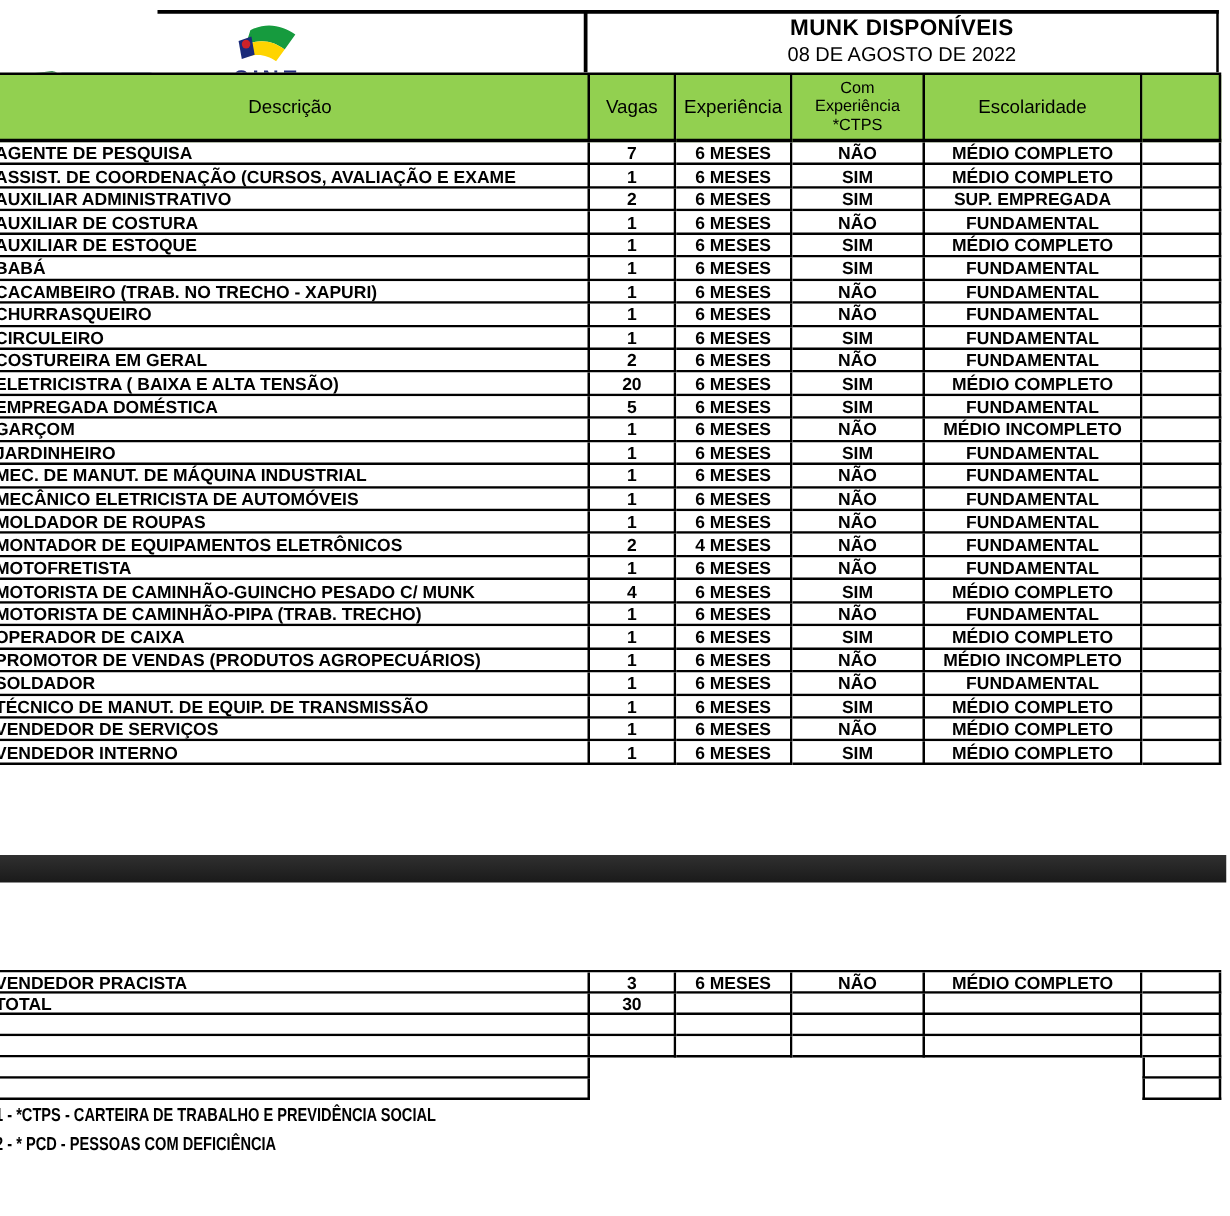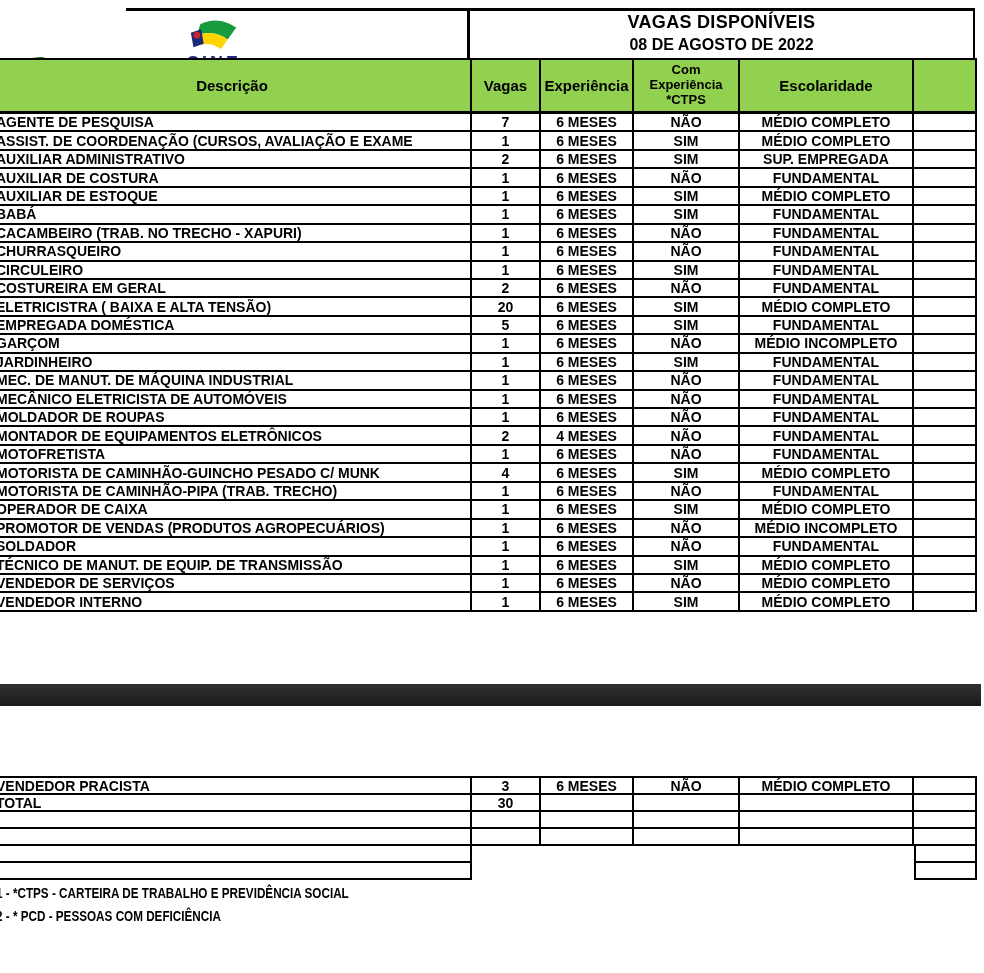--- a/index.html
+++ b/index.html
@@ -5,21 +5,21 @@
   html,body{margin:0;padding:0;background:#fff;}
   #canvas{position:relative;width:984px;height:973px;background:#fff;overflow:hidden;
           font-family:"Liberation Sans",sans-serif;color:#000;}
 
   
   .top-rule{position:absolute;left:126px;top:8px;width:849px;height:3px;background:#000;}
   .title-vline{position:absolute;left:467px;top:8px;width:3px;height:50px;background:#000;}
   .title-right-edge{position:absolute;left:973px;top:8px;width:2px;height:50px;background:#000;}
   .title-box{position:absolute;left:470px;top:10px;width:503px;height:48px;text-align:center;}
   .title-line1{font-size:18px;font-weight:bold;letter-spacing:.3px;margin-top:2px;}
-  .title-line2{font-size:16px;font-weight:bold;margin-top:3px;}
+  .title-line2{font-size:16px;font-weight:normal;margin-top:3px;}
 
   
   .mte-logo{position:absolute;left:2px;top:8px;width:126px;height:44px;margin-top:46px;}
   .mte-box{position:absolute;left:40px;top:4px;width:86px;height:36px;border-radius:8px;
            background:linear-gradient(#2e66bc,#1d4c97);border:1px solid #163c7a;box-sizing:border-box;
            color:#fff;overflow:hidden;}
   .mte-word{font-size:20px;font-weight:bold;line-height:18px;margin:2px 0 0 18px;}
   .mte-sub{font-size:5px;font-weight:bold;line-height:6px;margin-left:18px;color:#f0f4ff;}
   .mte-flag{position:absolute;left:0;top:4px;transform:rotate(-6deg);}
 
@@ -35,21 +35,21 @@
   #main-table{left:-8px;top:58px;grid-template-rows:54px;grid-auto-rows:18.44px;}
   #summary-table{left:-8px;top:776px;grid-auto-rows:17px;}
   .cell{border-right:2px solid #000;border-bottom:2px solid #000;box-sizing:border-box;
         display:flex;align-items:center;justify-content:center;
         font-size:14px;font-weight:bold;white-space:nowrap;overflow:hidden;background:#fff;}
   .cell.desc{justify-content:flex-start;padding-left:2px;}
   .cell.open{border:none;background:transparent;}
   .cell.boxed{border-left:2px solid #000;}
   .hcell{background:#92D050;border-right:2px solid #000;border-bottom:3px solid #000;box-sizing:border-box;
          display:flex;align-items:center;justify-content:center;text-align:center;
-         font-size:15px;font-weight:bold;}
+         font-size:15px;font-weight:normal;}
   .hcell.small{font-size:13px;line-height:1.15;white-space:pre-line;}
 
   
   .separator-bar{position:absolute;left:0;top:684px;width:981px;height:22px;
                  background:linear-gradient(#303030,#1a1a1a);}
   .footnote{position:absolute;left:-4px;font-size:15px;font-weight:bold;
             transform:scaleX(.78);transform-origin:left center;white-space:nowrap;}
   #footnote-1{top:884px;}
   #footnote-2{top:907px;}
 </style>
@@ -81,21 +81,21 @@
       <path d="M14,6 C30,-2 44,2 56,10 L46,24 C35,16 25,14 10,19 Z" fill="#169b3e"></path>
       <path d="M10,19 C25,14 35,16 46,24 L38,35 C29,29 21,27 7,32 Z" fill="#ffd400"></path>
       <path d="M3,16 L15,12 L18,29 L6,33 Z" fill="#1a2a7a"></path>
       <circle cx="10" cy="19" r="4" fill="#cc2229"></circle>
     </svg>
     <div class="sine-word">SINE</div>
     <div class="sine-bar"></div>
   </div>
 
   <div class="title-box">
-    <div class="title-line1">VAGAS DISPONÍVEIS</div>
+    <div class="title-line1">MUNK DISPONÍVEIS</div>
     <div class="title-line2">08 DE AGOSTO DE 2022</div>
   </div>
 
   <div id="main-table" class="grid">
     <div class="hcell">Descrição</div>
     <div class="hcell">Vagas</div>
     <div class="hcell">Experiência</div>
     <div class="hcell small">Com
 Experiência
 *CTPS</div>

